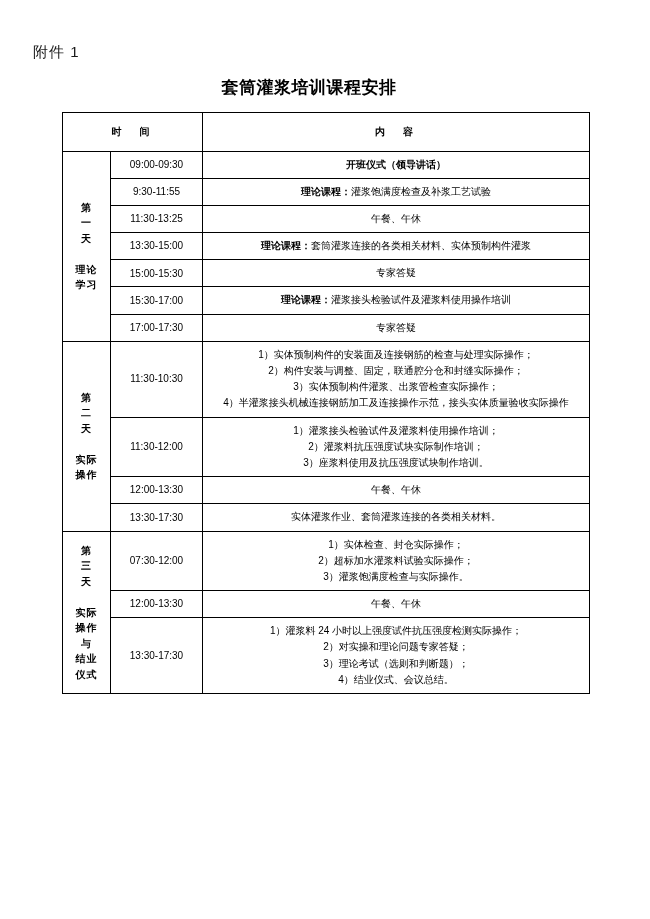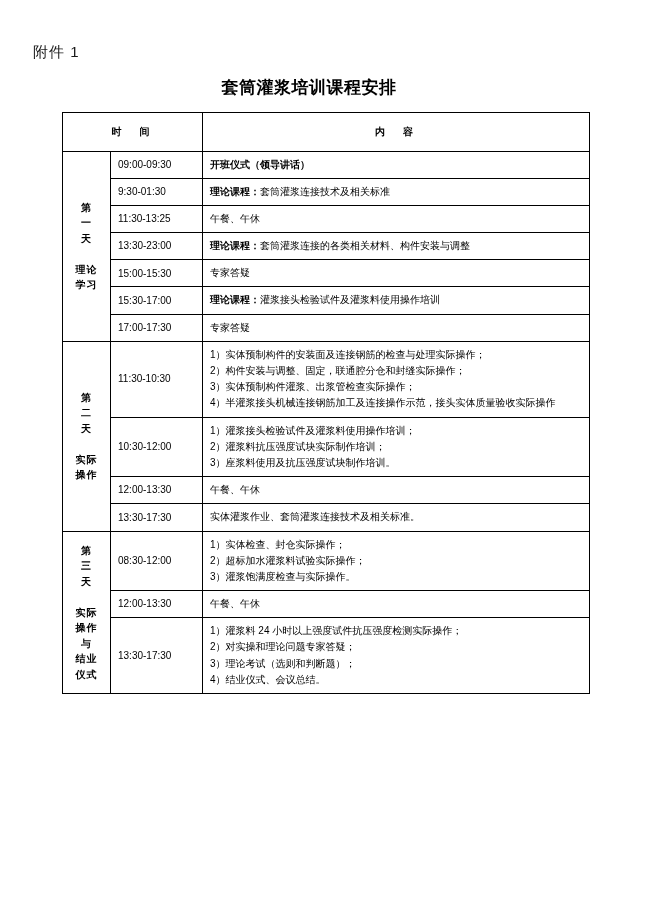--- a/index.html
+++ b/index.html
@@ -68,26 +68,26 @@
     padding-bottom: 11px !important;
   }
   .day-cell {
     text-align: center;
     font-weight: bold;
     font-size: 12px;
     line-height: 1.9;
     letter-spacing: 1px;
   }
   .time-cell {
-    text-align: left;
+    text-align: center;
     font-size: 11.5px;
     white-space: nowrap;
   }
   .content-cell {
-    text-align: left;
+    text-align: center;
   }
   .content-cell .bold {
     font-weight: bold;
   }
   .multi {
     white-space: pre-line;
     line-height: 1.62;
   }
   .day-label-lines {
     white-space: pre-line;
@@ -120,35 +120,35 @@
 天
 
 理论
 学习</td>
         <td class="time-cell">09:00-09:30</td>
         <td class="content-cell">
           <span class="bold">开班仪式（领导讲话）</span><span class="multi"></span>
         </td>
       </tr>
       <tr>
-        <td class="time-cell">9:30-01:30</td>
-        <td class="content-cell">
-          <span class="bold">理论课程：</span><span class="multi">套筒灌浆连接技术及相关标准</span>
+        <td class="time-cell">9:30-11:55</td>
+        <td class="content-cell">
+          <span class="bold">理论课程：</span><span class="multi">灌浆饱满度检查及补浆工艺试验</span>
         </td>
       </tr>
       <tr>
         <td class="time-cell">11:30-13:25</td>
         <td class="content-cell">
           <span class="bold"></span><span class="multi">午餐、午休</span>
         </td>
       </tr>
       <tr>
-        <td class="time-cell">13:30-23:00</td>
-        <td class="content-cell">
-          <span class="bold">理论课程：</span><span class="multi">套筒灌浆连接的各类相关材料、构件安装与调整</span>
+        <td class="time-cell">13:30-15:00</td>
+        <td class="content-cell">
+          <span class="bold">理论课程：</span><span class="multi">套筒灌浆连接的各类相关材料、实体预制构件灌浆</span>
         </td>
       </tr>
       <tr>
         <td class="time-cell">15:00-15:30</td>
         <td class="content-cell">
           <span class="bold"></span><span class="multi">专家答疑</span>
         </td>
       </tr>
       <tr>
         <td class="time-cell">15:30-17:00</td>
@@ -172,51 +172,51 @@
 操作</td>
         <td class="time-cell">11:30-10:30</td>
         <td class="content-cell">
           <span class="multi">1）实体预制构件的安装面及连接钢筋的检查与处理实际操作；
 2）构件安装与调整、固定，联通腔分仓和封缝实际操作；
 3）实体预制构件灌浆、出浆管检查实际操作；
 4）半灌浆接头机械连接钢筋加工及连接操作示范，接头实体质量验收实际操作</span>
         </td>
       </tr>
       <tr>
-        <td class="time-cell">10:30-12:00</td>
+        <td class="time-cell">11:30-12:00</td>
         <td class="content-cell">
           <span class="multi">1）灌浆接头检验试件及灌浆料使用操作培训；
 2）灌浆料抗压强度试块实际制作培训；
 3）座浆料使用及抗压强度试块制作培训。</span>
         </td>
       </tr>
       <tr>
         <td class="time-cell">12:00-13:30</td>
         <td class="content-cell">
           <span class="multi">午餐、午休</span>
         </td>
       </tr>
       <tr>
         <td class="time-cell">13:30-17:30</td>
         <td class="content-cell">
-          <span class="multi">实体灌浆作业、套筒灌浆连接技术及相关标准。</span>
+          <span class="multi">实体灌浆作业、套筒灌浆连接的各类相关材料。</span>
         </td>
       </tr>
 
       <tr>
         <td class="day-cell day-label-lines" rowspan="3">第
 三
 天
 
 实际
 操作
 与
 结业
 仪式</td>
-        <td class="time-cell">08:30-12:00</td>
+        <td class="time-cell">07:30-12:00</td>
         <td class="content-cell">
           <span class="multi">1）实体检查、封仓实际操作；
 2）超标加水灌浆料试验实际操作；
 3）灌浆饱满度检查与实际操作。</span>
         </td>
       </tr>
       <tr>
         <td class="time-cell">12:00-13:30</td>
         <td class="content-cell">
           <span class="multi">午餐、午休</span>

